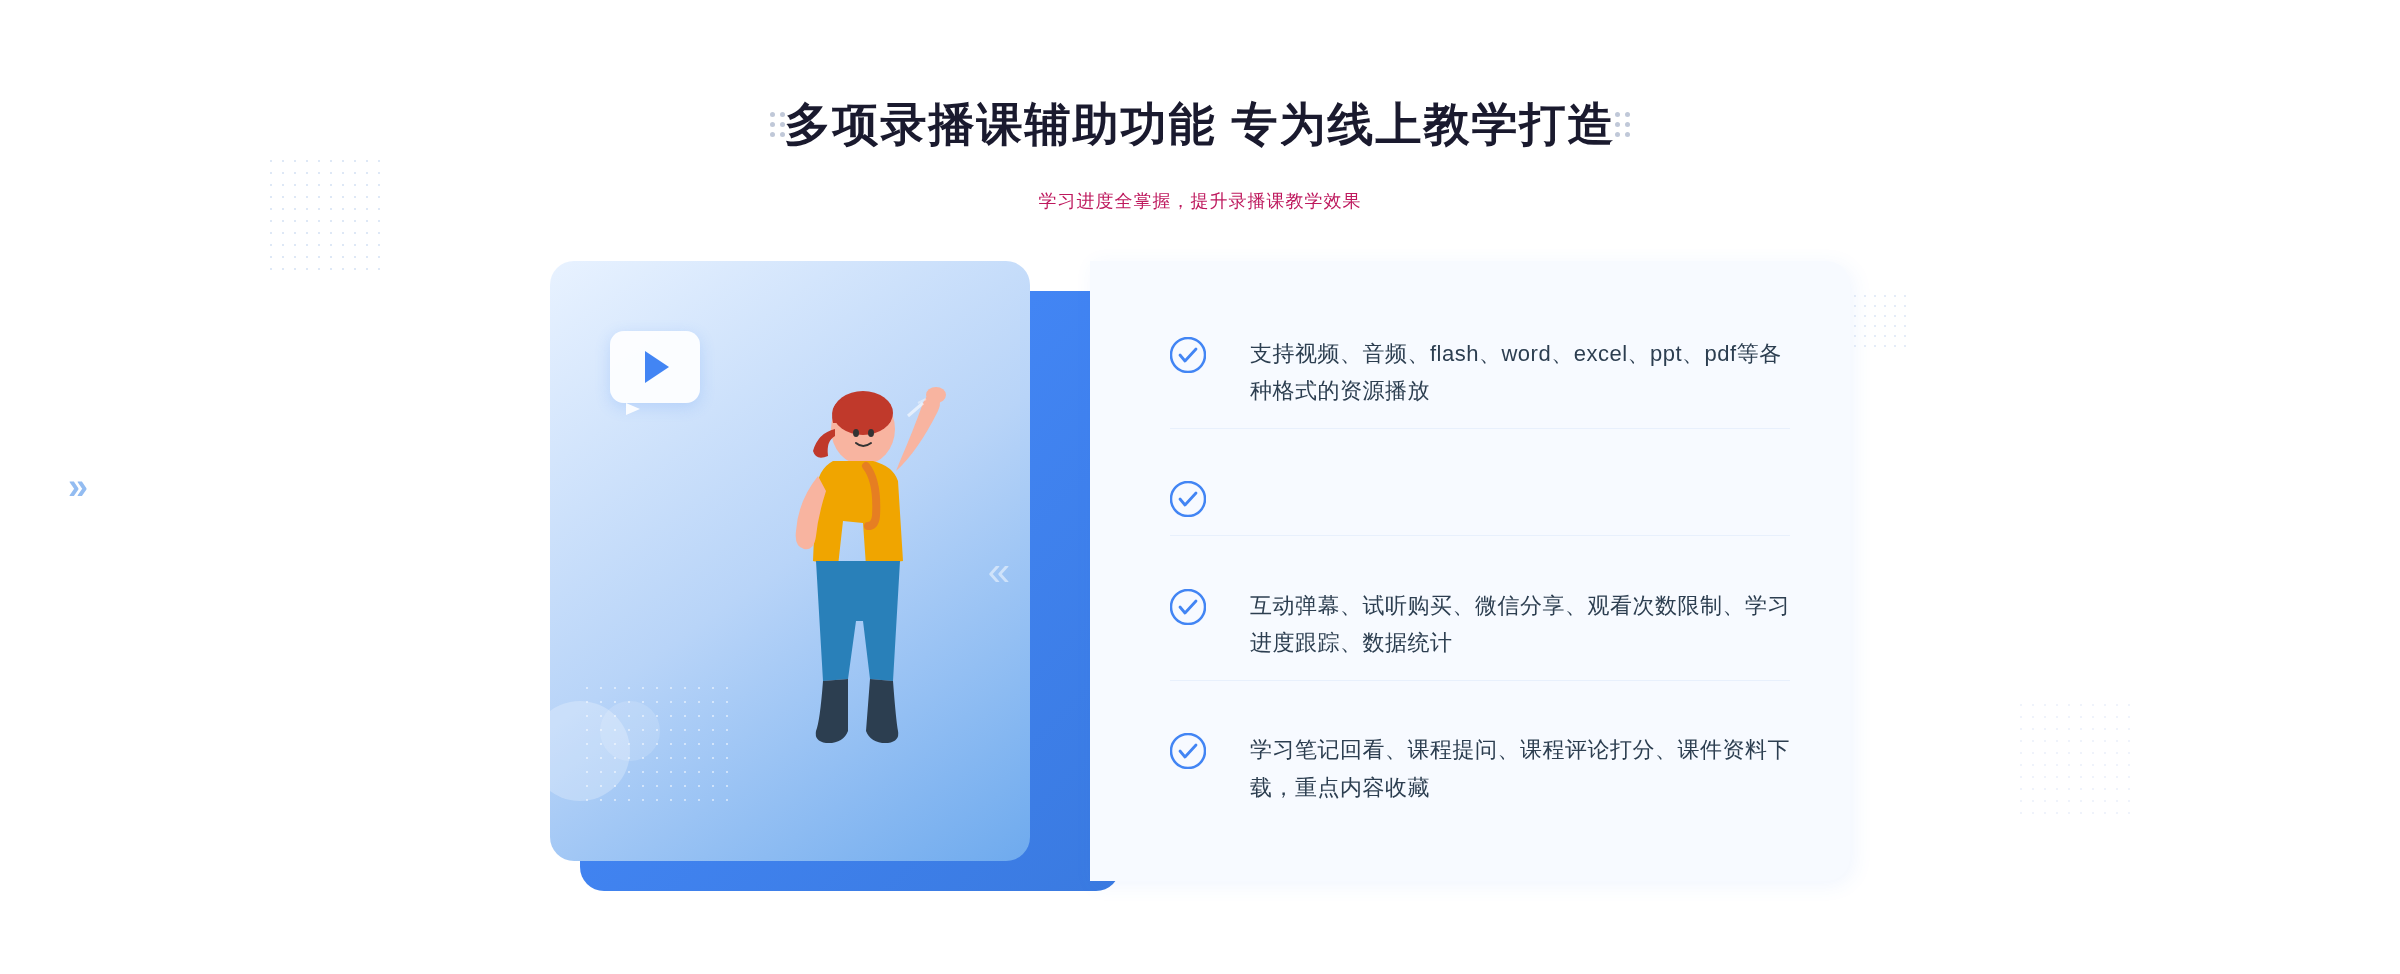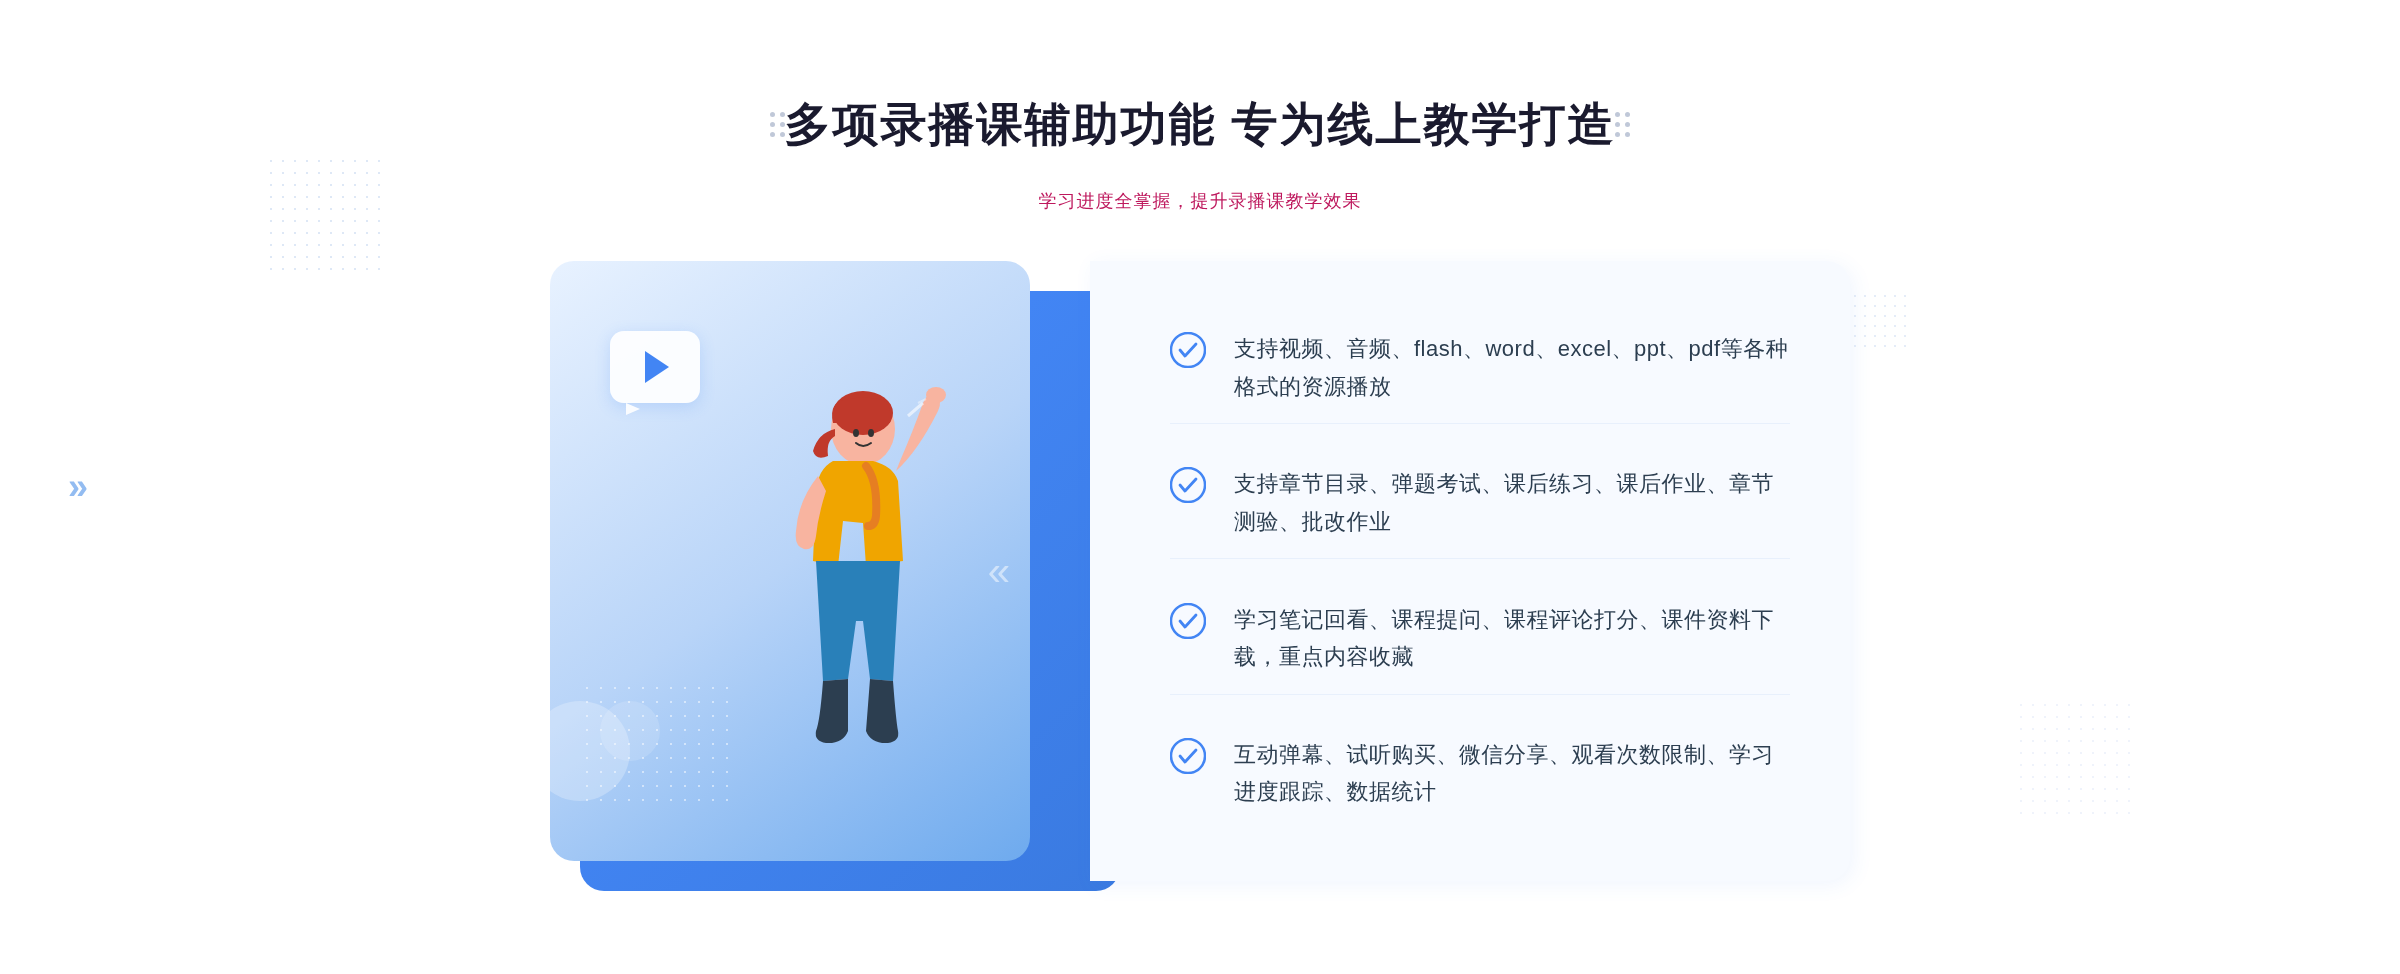--- a/index.html
+++ b/index.html
@@ -261,21 +261,21 @@
       flex-direction: column;
       justify-content: space-around;
       z-index: 2;
       position: relative;
       box-shadow: 4px 4px 20px rgba(66,133,244,0.08);
     }
 
     .feature-item {
       display: flex;
       align-items: flex-start;
-      gap: 28px;
+      gap: 44px;
       padding: 18px 0;
       border-bottom: 1px solid #e8f0fc;
     }
 
     .feature-item:last-child {
       border-bottom: none;
     }
 
     .check-icon {
       width: 36px;
@@ -422,37 +422,36 @@
       <span class="feature-text">支持视频、音频、flash、word、excel、ppt、pdf等各种格式的资源播放</span>
     </div>
 
     <div class="feature-item">
       <div class="check-icon">
         <svg viewBox="0 0 36 36" xmlns="http://www.w3.org/2000/svg">
           <circle cx="18" cy="18" r="17" fill="none" stroke="#4285f4" stroke-width="2.5"></circle>
           <path d="M10 18 L15 24 L26 12" stroke="#4285f4" stroke-width="2.8" fill="none" stroke-linecap="round" stroke-linejoin="round"></path>
         </svg>
       </div>
-      <span class="feature-text">支持章节目录、弹题考试、课后练习、课后作业、章节测验、批改作业</span>
     </div>
 
     <div class="feature-item">
       <div class="check-icon">
         <svg viewBox="0 0 36 36" xmlns="http://www.w3.org/2000/svg">
           <circle cx="18" cy="18" r="17" fill="none" stroke="#4285f4" stroke-width="2.5"></circle>
           <path d="M10 18 L15 24 L26 12" stroke="#4285f4" stroke-width="2.8" fill="none" stroke-linecap="round" stroke-linejoin="round"></path>
         </svg>
       </div>
-      <span class="feature-text">学习笔记回看、课程提问、课程评论打分、课件资料下载，重点内容收藏</span>
+      <span class="feature-text">互动弹幕、试听购买、微信分享、观看次数限制、学习进度跟踪、数据统计</span>
     </div>
 
     <div class="feature-item">
       <div class="check-icon">
         <svg viewBox="0 0 36 36" xmlns="http://www.w3.org/2000/svg">
           <circle cx="18" cy="18" r="17" fill="none" stroke="#4285f4" stroke-width="2.5"></circle>
           <path d="M10 18 L15 24 L26 12" stroke="#4285f4" stroke-width="2.8" fill="none" stroke-linecap="round" stroke-linejoin="round"></path>
         </svg>
       </div>
-      <span class="feature-text">互动弹幕、试听购买、微信分享、观看次数限制、学习进度跟踪、数据统计</span>
+      <span class="feature-text">学习笔记回看、课程提问、课程评论打分、课件资料下载，重点内容收藏</span>
     </div>
   </div>
 
 </div>
 
 </body></html>

